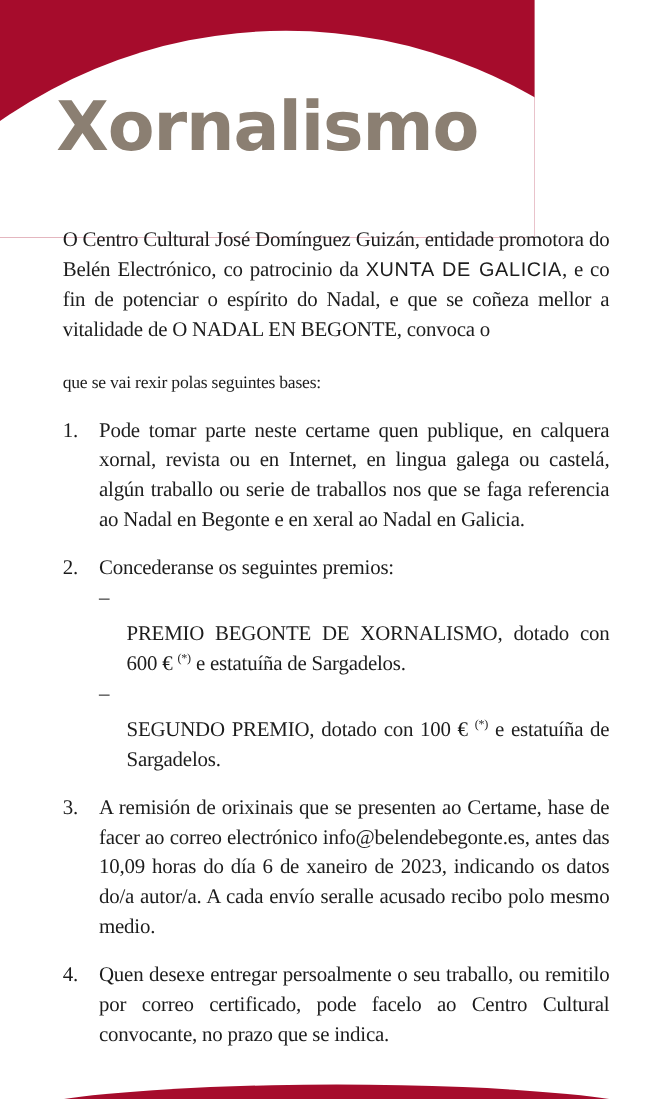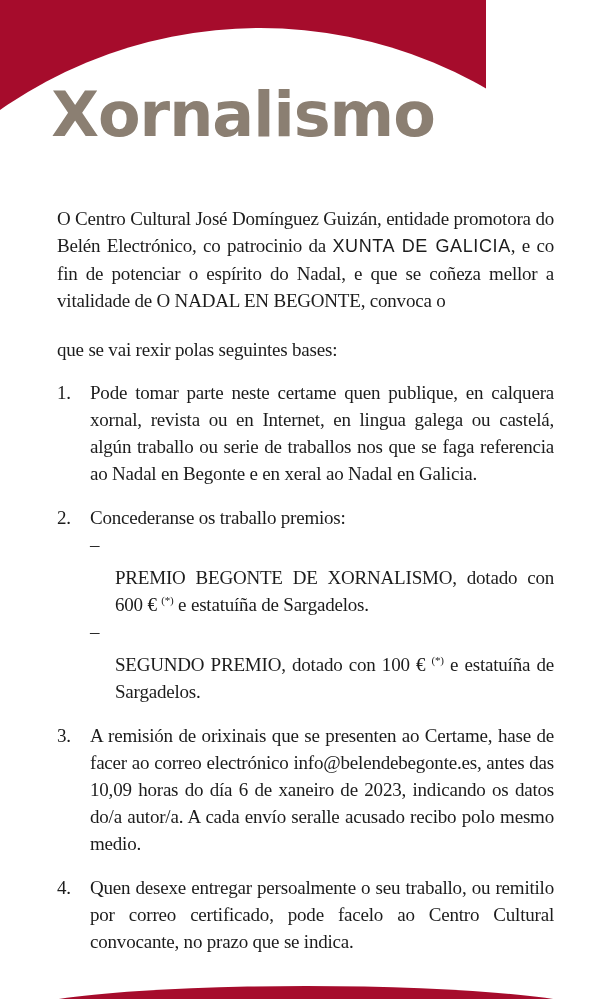--- a/index.html
+++ b/index.html
@@ -74,21 +74,21 @@
     font-family:"DejaVu Serif", serif;
     font-weight:bold;
     font-size:24px;
     line-height:32px;
     letter-spacing:0.5px;
     color:var(--heading-gray);
   }
   .contest .line{display:block;}
   .bases-intro{
     margin:0 0 16px 0;
-    font-size:19px;
+    font-size:16px;
     line-height:27px;
     letter-spacing:-0.2px;
   }
   .bases{
     list-style:none;
     margin:0;padding:0;
   }
   .bases li{
     display:flex;
     margin:0 0 17px 0;
@@ -147,21 +147,21 @@
     <ol class="bases" id="bases-list">
         <li>
           <span class="num">1.</span>
           <div class="li-body">
             <div><span>Pode tomar parte neste certame quen publique, en calquera xornal, revista ou en Internet, en lingua galega ou castelá, algún traballo ou serie de traballos nos que se faga referencia ao Nadal en Begonte e en xeral ao Nadal en Galicia.</span></div>
           </div>
         </li>
         <li>
           <span class="num">2.</span>
           <div class="li-body">
-            <div><span>Concederanse os traballo premios:</span></div>
+            <div><span>Concederanse os seguintes premios:</span></div>
             <div class="sub">
               <span class="dash">–</span>
               <div class="sub-body"><span>PREMIO BEGONTE DE XORNALISMO, dotado con 600 € </span><sup>(*)</sup><span> e estatuíña de Sargadelos.</span></div>
             </div>
             <div class="sub">
               <span class="dash">–</span>
               <div class="sub-body"><span>SEGUNDO PREMIO, dotado con 100 € </span><sup>(*)</sup><span> e estatuíña de Sargadelos.</span></div>
             </div>
           </div>
         </li>

